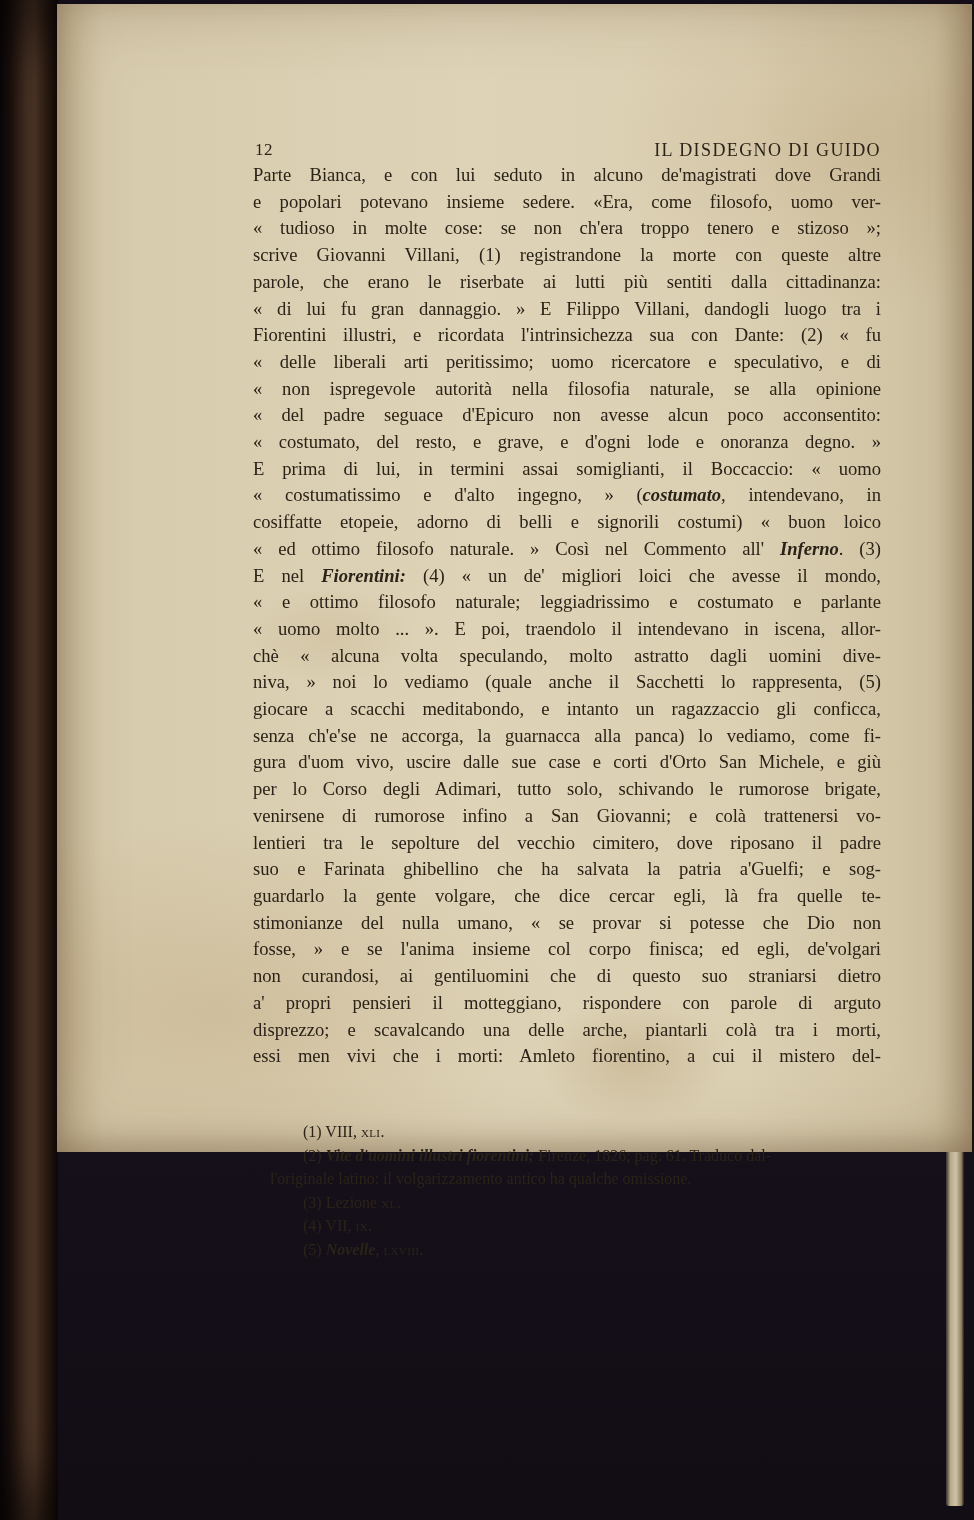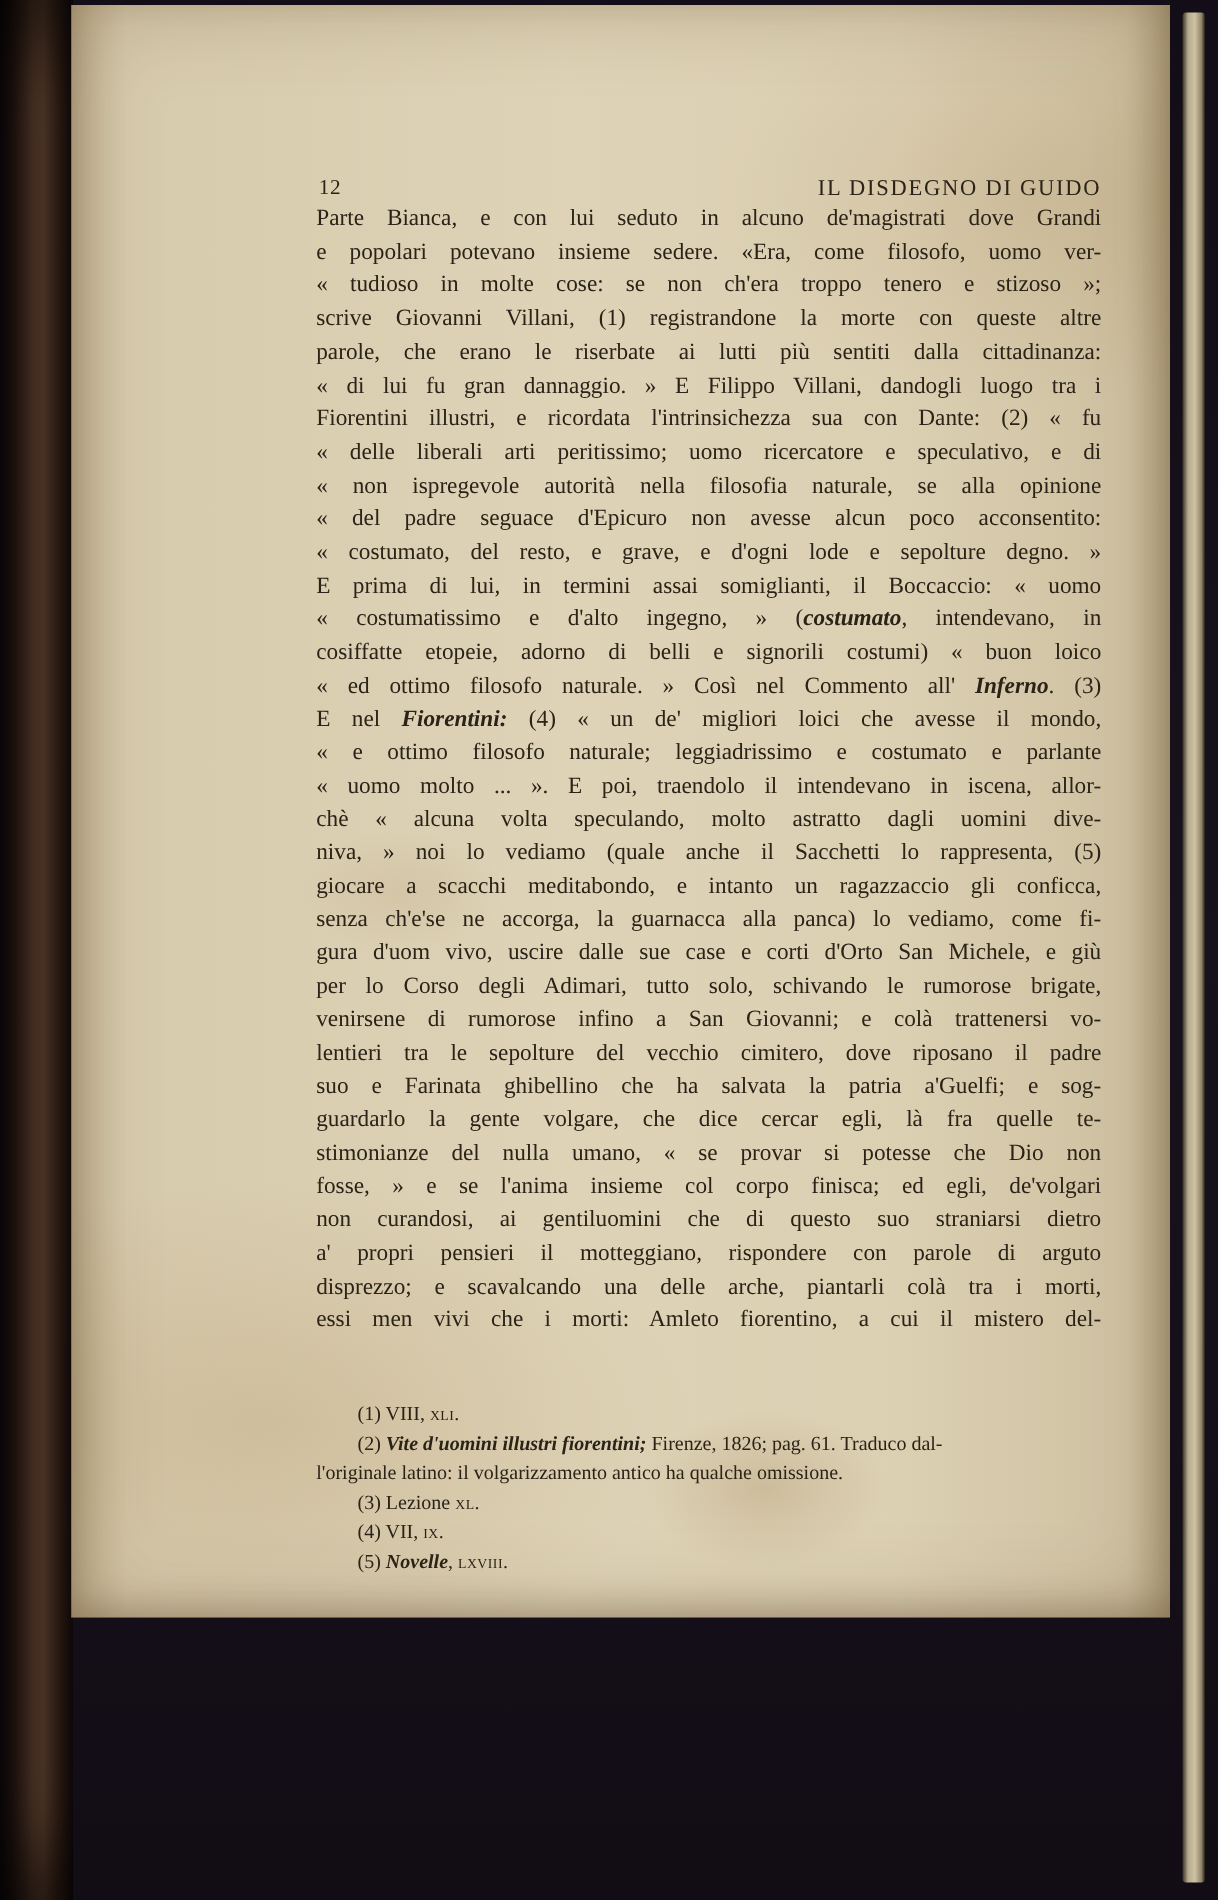--- a/index.html
+++ b/index.html
@@ -21,28 +21,29 @@
     box-shadow:inset 0 40px 60px rgba(0,0,0,.55), inset 0 -40px 60px rgba(0,0,0,.55);
   }
   
   .edge-strip{
     position:absolute;left:946px;top:10px;width:18px;height:1496px;
     background:linear-gradient(90deg,#3a3127 0%,#b7ab8d 25%,#cfc3a4 55%,#8d8168 85%,#241c16 100%);
     border-radius:3px;
   }
   
   .page{
-    position:absolute;left:57px;top:4px;width:879px;height:1290px;
+    position:absolute;left:57px;top:4px;width:879px;height:1148px;
     background:
       radial-gradient(ellipse 520px 300px at 18% 88%, rgba(148,106,52,.16), transparent 65%),
       radial-gradient(ellipse 420px 260px at 88% 12%, rgba(148,106,52,.14), transparent 65%),
       radial-gradient(ellipse 140px 90px at 63% 92%, rgba(130,92,40,.18), transparent 70%),
       radial-gradient(ellipse 120px 70px at 30% 55%, rgba(140,100,45,.10), transparent 70%),
       linear-gradient(90deg,#c3b594 0%,#d7cbad 5%,#ded3b7 45%,#dcd0b3 75%,#cfc2a2 96%,#b8a987 100%);
     box-shadow:inset 0 0 70px rgba(88,60,28,.28), inset 0 -8px 24px rgba(70,45,20,.25);
+    padding-left:36px;
   }
   .content{
     position:absolute;left:196px;top:136px;width:628px;
     color:#2b2318;
   }
   .header-row{
     position:relative;height:22px;
     font-size:15.5px;letter-spacing:1.4px;
   }
   .page-number{
@@ -60,21 +61,21 @@
   .body-text .line{
     text-align:justify;
     text-align-last:justify;
     white-space:normal;
   }
   .footnotes{
     margin-top:50px;
     font-size:16px;
     line-height:23.6px;
   }
-  .fn-line{text-align:left;}
+  .fn-line{text-align:left;margin-left:17px;}
   .fn-line.indent{padding-left:33px;}
   .it{font-style:italic;font-weight:bold;}
   .sc{font-variant:small-caps;letter-spacing:.4px;}
 </style>
 </head>
 <body>
 
 <div class="scene">
   <div class="binding"></div>
   <div class="edge-strip"></div>
@@ -88,21 +89,21 @@
           <div class="line">Parte Bianca, e con lui seduto in alcuno de'magistrati dove Grandi</div>
           <div class="line">e popolari potevano insieme sedere. «Era, come filosofo, uomo ver-</div>
           <div class="line">« tudioso in molte cose: se non ch'era troppo tenero e stizoso »;</div>
           <div class="line">scrive Giovanni Villani, (1) registrandone la morte con queste altre</div>
           <div class="line">parole, che erano le riserbate ai lutti più sentiti dalla cittadinanza:</div>
           <div class="line">« di lui fu gran dannaggio. » E Filippo Villani, dandogli luogo tra i</div>
           <div class="line">Fiorentini illustri, e ricordata l'intrinsichezza sua con Dante: (2) « fu</div>
           <div class="line">« delle liberali arti peritissimo; uomo ricercatore e speculativo, e di</div>
           <div class="line">« non ispregevole autorità nella filosofia naturale, se alla opinione</div>
           <div class="line">« del padre seguace d'Epicuro non avesse alcun poco acconsentito:</div>
-          <div class="line">« costumato, del resto, e grave, e d'ogni lode e sepolture degno. »</div>
+          <div class="line">« costumato, del resto, e grave, e d'ogni lode e onoranza degno. »</div>
           <div class="line">E prima di lui, in termini assai somiglianti, il Boccaccio: « uomo</div>
           <div class="line">« costumatissimo e d'alto ingegno, » (<span class="it">costumato</span>, intendevano, in</div>
           <div class="line">cosiffatte etopeie, adorno di belli e signorili costumi) « buon loico</div>
           <div class="line">« ed ottimo filosofo naturale. » Così nel Commento all' <span class="it">Inferno</span>. (3)</div>
           <div class="line">E nel <span class="it">Fiorentini:</span> (4) « un de' migliori loici che avesse il mondo,</div>
           <div class="line">« e ottimo filosofo naturale; leggiadrissimo e costumato e parlante</div>
           <div class="line">« uomo molto ... ». E poi, traendolo il intendevano in iscena, allor-</div>
           <div class="line">chè « alcuna volta speculando, molto astratto dagli uomini dive-</div>
           <div class="line">niva, » noi lo vediamo (quale anche il Sacchetti lo rappresenta, (5)</div>
           <div class="line">giocare a scacchi meditabondo, e intanto un ragazzaccio gli conficca,</div>

